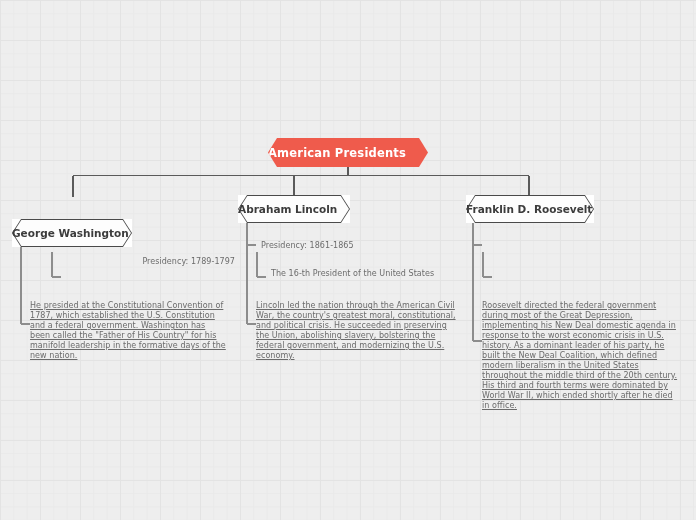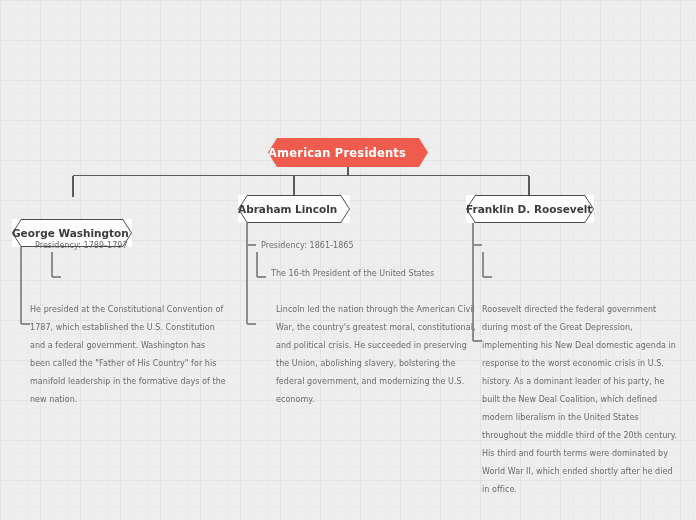--- a/index.html
+++ b/index.html
@@ -100,21 +100,22 @@
 
   
   .subtext {
     position: absolute;
     color: #6b6b6b;
     font-size: 8px;
     line-height: 11.5px;
     letter-spacing: 0.05px;
   }
   .subtext.para {
-    line-height: 18px;
+    line-height: 10px;
+    text-decoration: underline;
   }
 </style>
 </head>
 <body>
 
 <div id="canvas">
 
   <svg class="edges" viewBox="0 0 696 520" xmlns="http://www.w3.org/2000/svg">
     <g stroke="#5a5a5a" stroke-width="1.4" fill="none" shape-rendering="crispEdges">
 
@@ -166,28 +167,28 @@
     <span class="hexinner"></span>
     <span class="hexlabel">Abraham Lincoln</span>
   </div>
 
   <div class="node node-child" id="node-roosevelt">
     <span class="hexfill"></span>
     <span class="hexinner"></span>
     <span class="hexlabel">Franklin D. Roosevelt</span>
   </div>
 
-  <div class="subtext col-wash" style="left:35px; top:240px; width:200px;">Presidency: 1789-1797</div>
+  <div class="subtext col-wash" style="left:35px; top:256px; width:200px;text-align:right;">Presidency: 1789-1797</div>
 
 
   <div class="subtext col-wash para" style="left:30px; top:301px; width:198px;">He presided at the Constitutional Convention of 1787, which established the U.S. Constitution and a federal government. Washington has been called the "Father of His Country" for his manifold leadership in the formative days of the new nation.</div>
 
   <div class="subtext" style="left:261px; top:240px; width:200px;">Presidency: 1861-1865</div>
 
   <div class="subtext" style="left:271px; top:268px; width:195px;">The 16-th President of the United States</div>
 
-  <div class="subtext para" style="left:256px; top:301px; width:204px;margin-left:20px;">Lincoln led the nation through the American Civil War, the country's greatest moral, constitutional, and political crisis. He succeeded in preserving the Union, abolishing slavery, bolstering the federal government, and modernizing the U.S. economy.</div>
+  <div class="subtext para" style="left:256px; top:301px; width:204px;">Lincoln led the nation through the American Civil War, the country's greatest moral, constitutional, and political crisis. He succeeded in preserving the Union, abolishing slavery, bolstering the federal government, and modernizing the U.S. economy.</div>
 
 
 
   <div class="subtext para" style="left:482px; top:301px; width:198px;">Roosevelt directed the federal government during most of the Great Depression, implementing his New Deal domestic agenda in response to the worst economic crisis in U.S. history. As a dominant leader of his party, he built the New Deal Coalition, which defined modern liberalism in the United States throughout the middle third of the 20th century. His third and fourth terms were dominated by World War II, which ended shortly after he died in office.</div>
 
 </div>
 
 </body></html>

